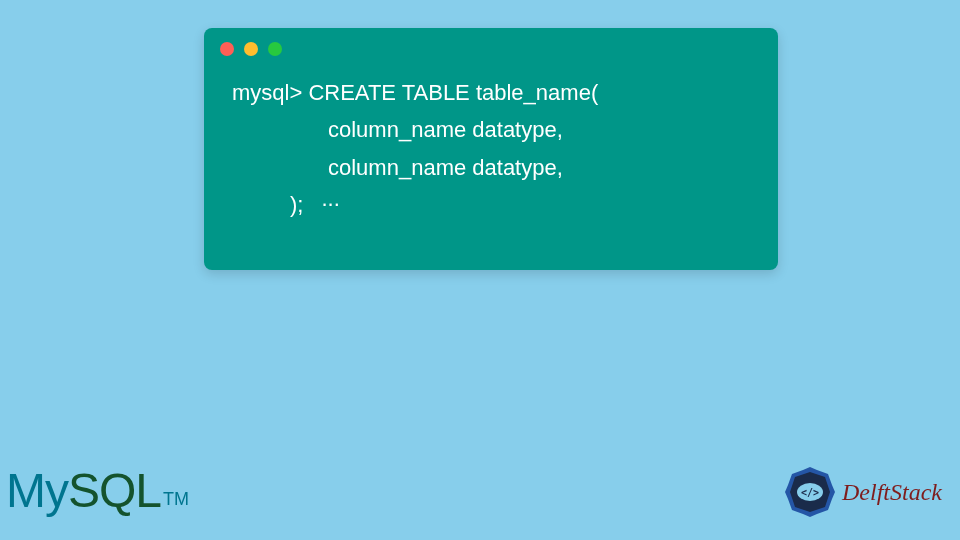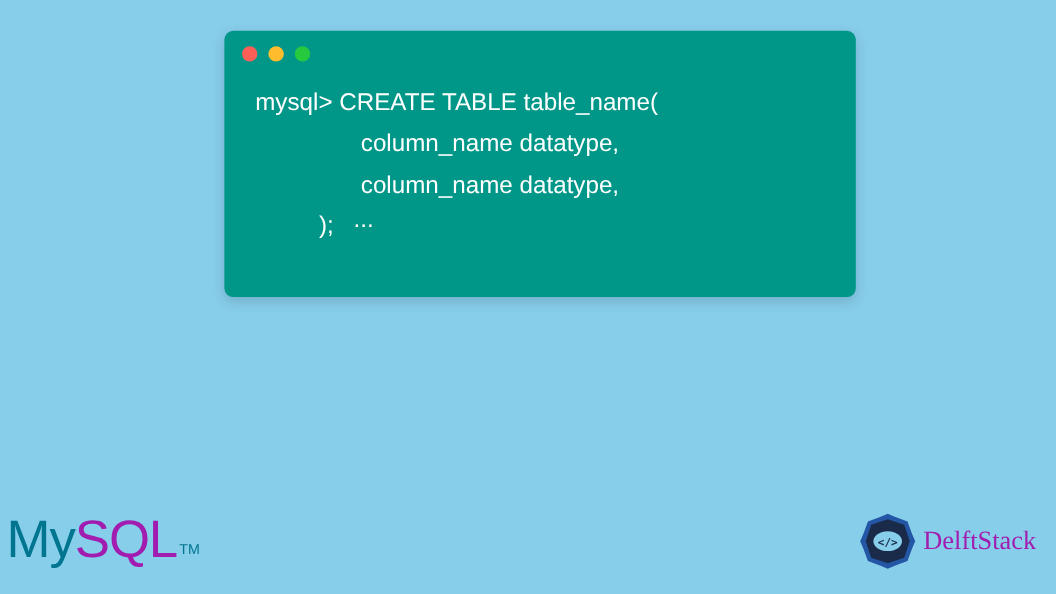--- a/index.html
+++ b/index.html
@@ -58,23 +58,23 @@
     .mysql-logo {
       position: absolute;
       left: 6px;
       bottom: 22px;
       font-size: 48px;
       font-weight: 500;
       font-family: Arial, Helvetica, sans-serif;
       letter-spacing: -1px;
     }
     .mysql-my { color: #00758f; text-align: center; }
-    .mysql-sql { color: #a21caf; }
+    .mysql-sql { color: #14532d; }
     .mysql-tm {
-      font-size: 13px;
+      font-size: 18px;
       color: #00758f;
       vertical-align: baseline;
       position: relative;
       top: -2px;
       left: 2px;
       font-weight: 400;
       letter-spacing: 0;
       margin-top: 36px;
     }
 
@@ -94,21 +94,22 @@
       align-items: center;
       justify-content: center;
     }
     .delft-icon-wrap svg {
       width: 52px;
       height: 52px;
     }
     .delft-text {
       font-size: 24px;
       font-weight: 500;
-      color: #a21caf;
+      color: #7f1d1d;
+      font-style: italic;
       font-family: Georgia, "Times New Roman", serif;
     }
   </style>
 </head>
 <body>
 
 <div class="terminal-window">
   <div class="window-controls">
     <div class="window-dot dot-red"></div>
     <div class="window-dot dot-yellow"></div>

